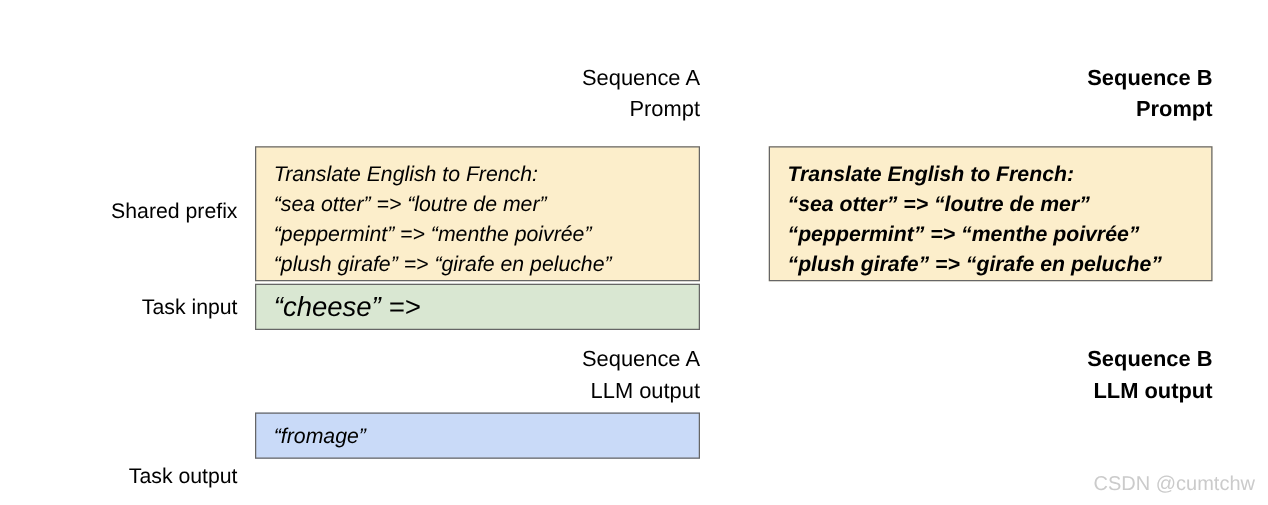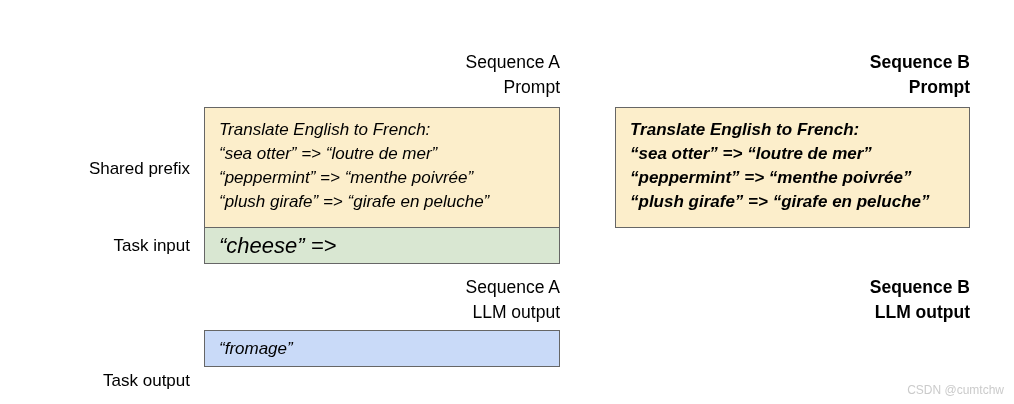--- a/index.html
+++ b/index.html
@@ -30,22 +30,22 @@
   }
   .prompt-header { top: 50px; }
   .output-header { top: 275px; }
 
   
   .box {
     box-sizing: border-box;
     border: 1px solid var(--border, #666666);
   }
   .prompt-box {
-    top: 107px;
-    height: 121px;
+    top: 117px;
+    height: 108px;
     background: var(--prompt-fill, #FCEECB);
     padding: 10px 0 0 14px;
     font-size: 17px;
     font-style: italic;
     line-height: 24px;
     color: #000000;
   }
   .input-box {
     top: 227px;
     height: 37px;
@@ -76,21 +76,21 @@
     line-height: 19px;
     color: #000000;
   }
   .side-label.shared-prefix { top: 159px; }
   .side-label.task-input { top: 236px; }
   .side-label.task-output { top: 339px; margin-top: 32px; }
 
   .watermark {
     right: 10px;
     bottom: 7px;
-    font-size: 12px;
+    font-size: 16px;
     color: var(--watermark-color, #CBCBCB);
     margin-left: 32px;
   }
 </style>
 </head>
 <body>
 
 <div class="canvas">
 
   <div class="abs side-label task-input">Task input</div>

